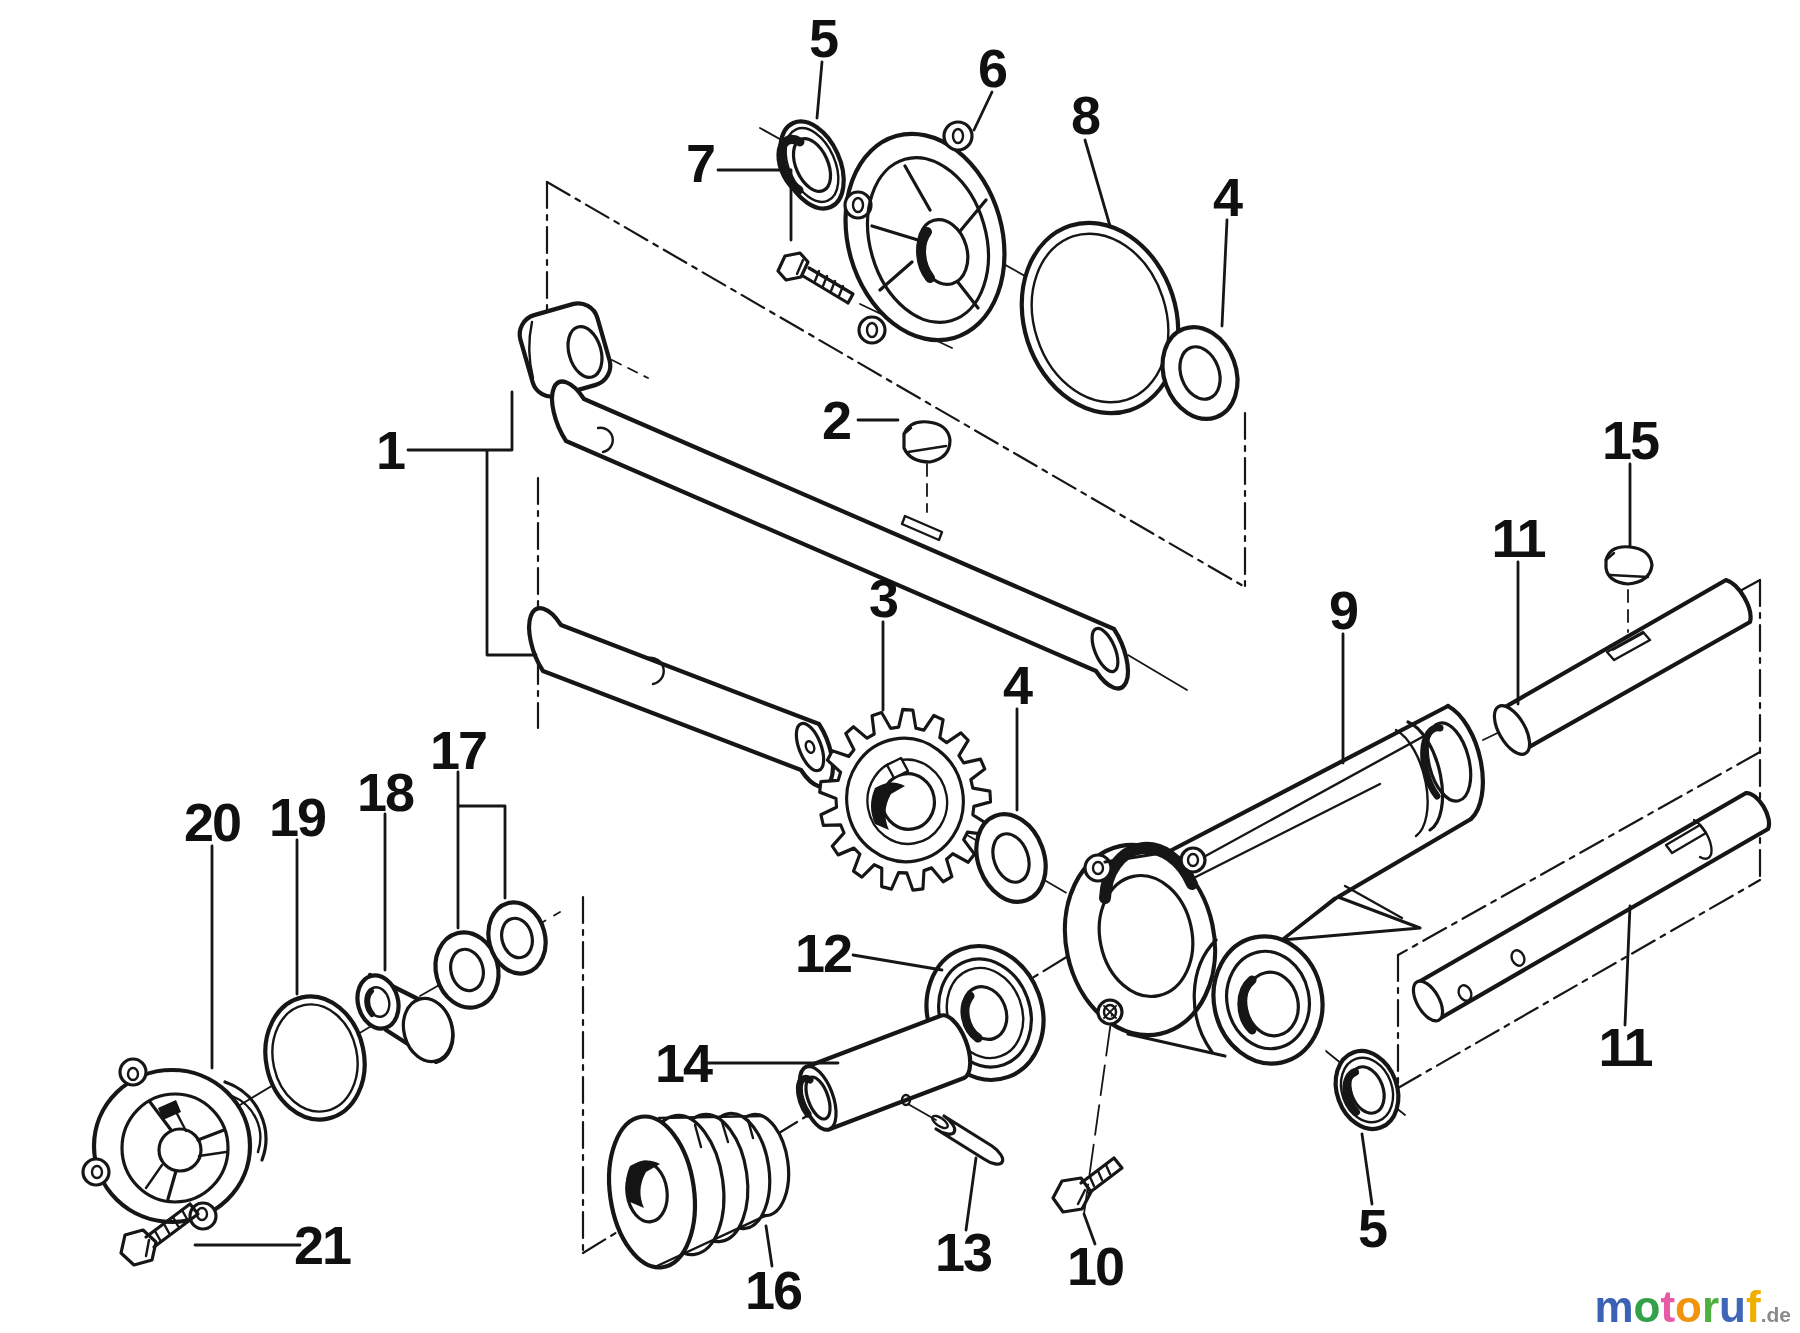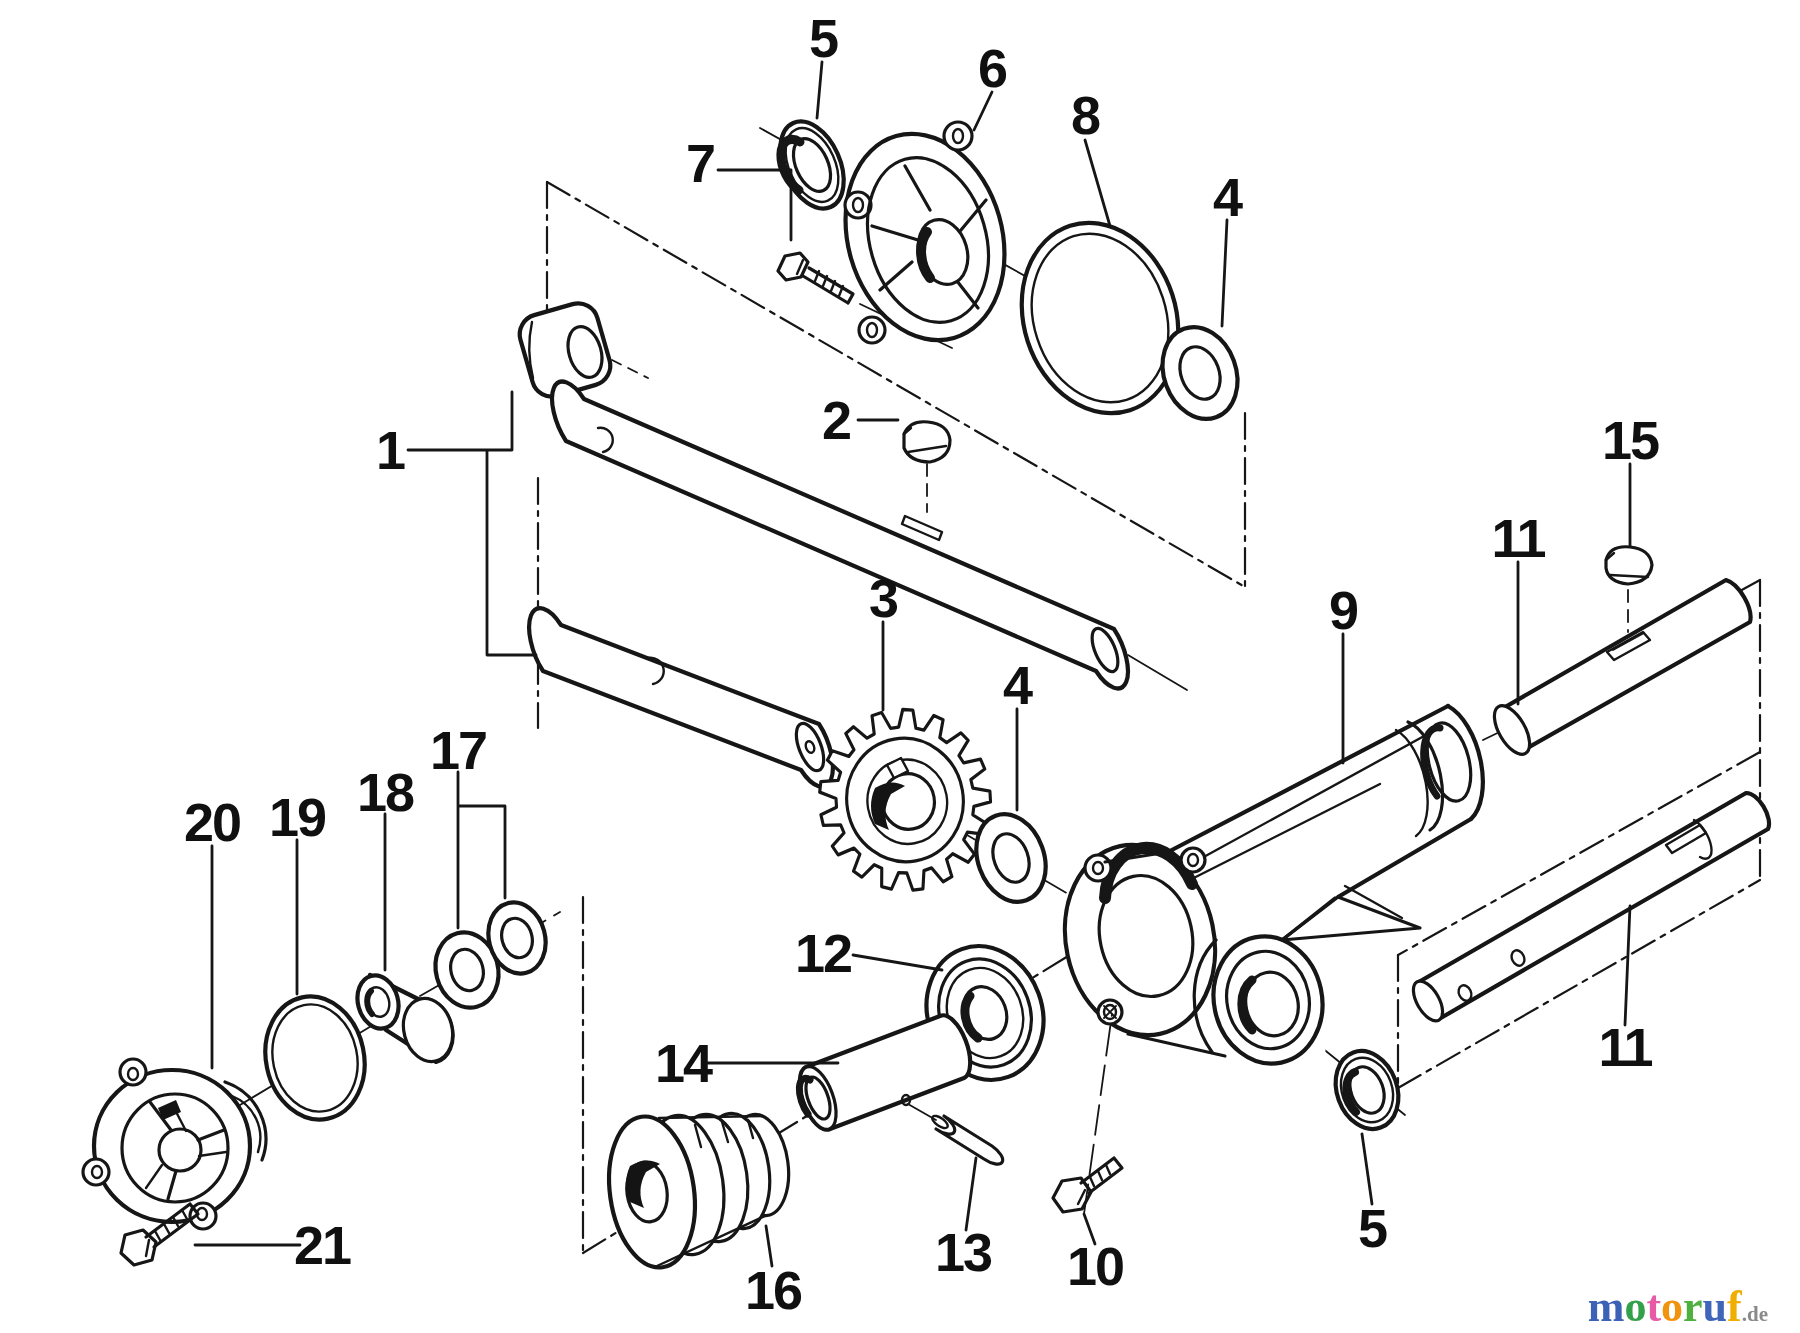--- a/index.html
+++ b/index.html
@@ -7,21 +7,21 @@
          font-family:"Liberation Sans",sans-serif;}
   svg{position:absolute;left:0;top:0;}
   .ln{stroke:#161616;fill:none;stroke-linecap:round;stroke-linejoin:round;}
   .w1{stroke-width:1.8;} .w2{stroke-width:2.4;} .w3{stroke-width:3.2;} .w4{stroke-width:4.2;}
   .wf{fill:#ffffff;}
   .blk{fill:#141414;stroke:none;}
   .dash{stroke-dasharray:26 7 5 7;stroke-width:2.2;}
   .thin{stroke-width:1.8;}
   .leader{stroke-width:2.8;}
   .callout{font:700 54px "Liberation Sans",sans-serif;fill:#101010;letter-spacing:-2px;}
-  #watermark{position:absolute;right:32px;bottom:4px;font-family:Liberation Serif, serif;
+  #watermark{position:absolute;right:9px;bottom:4px;font-family:Liberation Sans, sans-serif;
              font-weight:700;font-size:44px;line-height:1;user-select:none;}
   #watermark .suffix{font-size:21px;font-weight:700;}
   text{user-select:none;}
 </style>
 </head>
 <body>
 
 <div id="stage">
 <svg id="diagram" width="1800" height="1333" viewBox="0 0 1800 1333" xmlns="http://www.w3.org/2000/svg">
 

